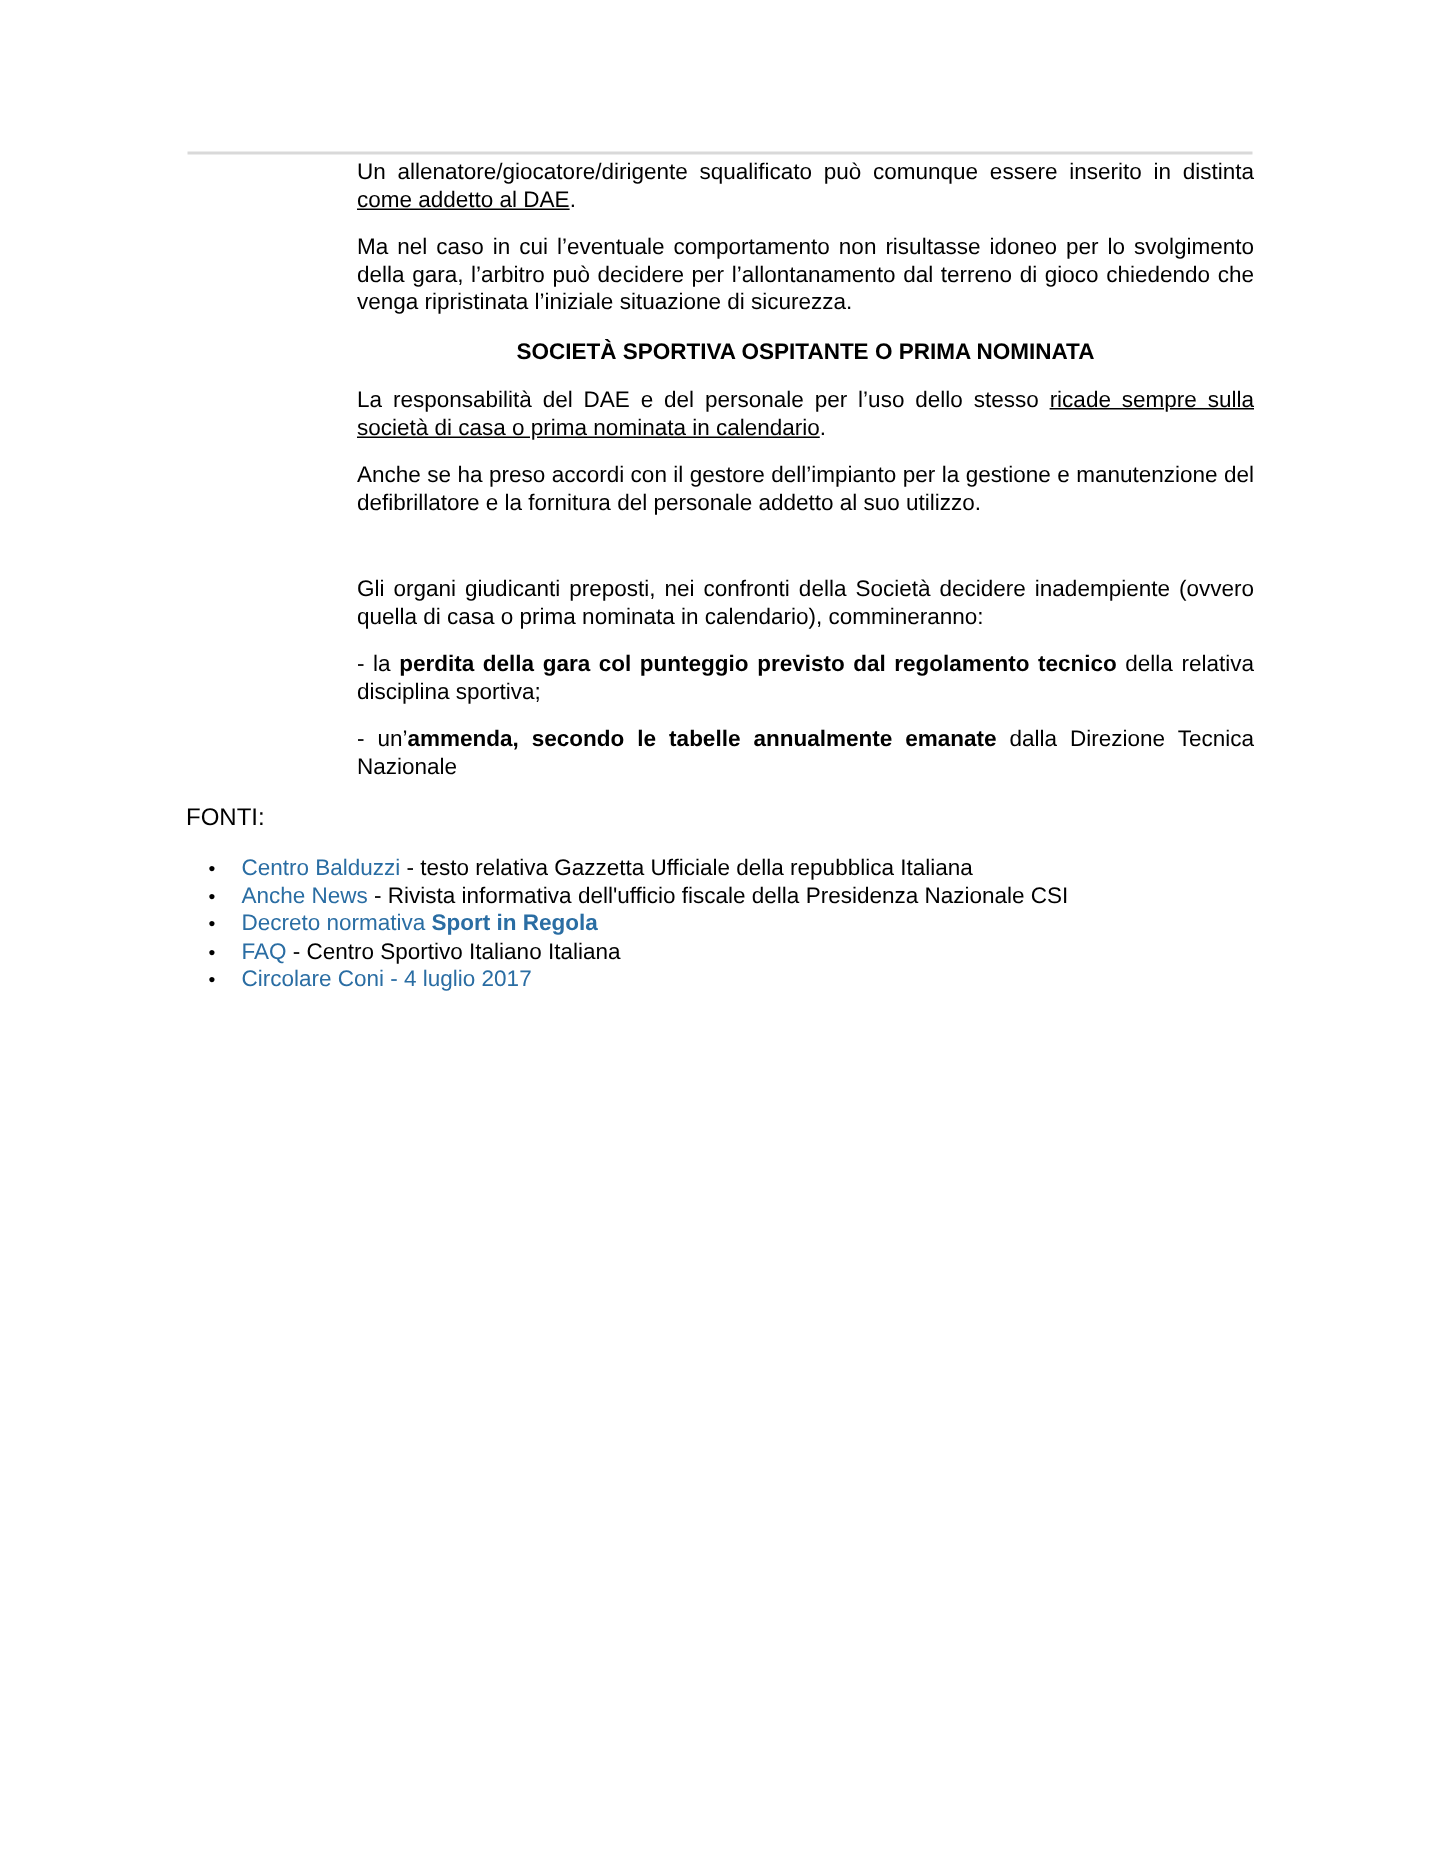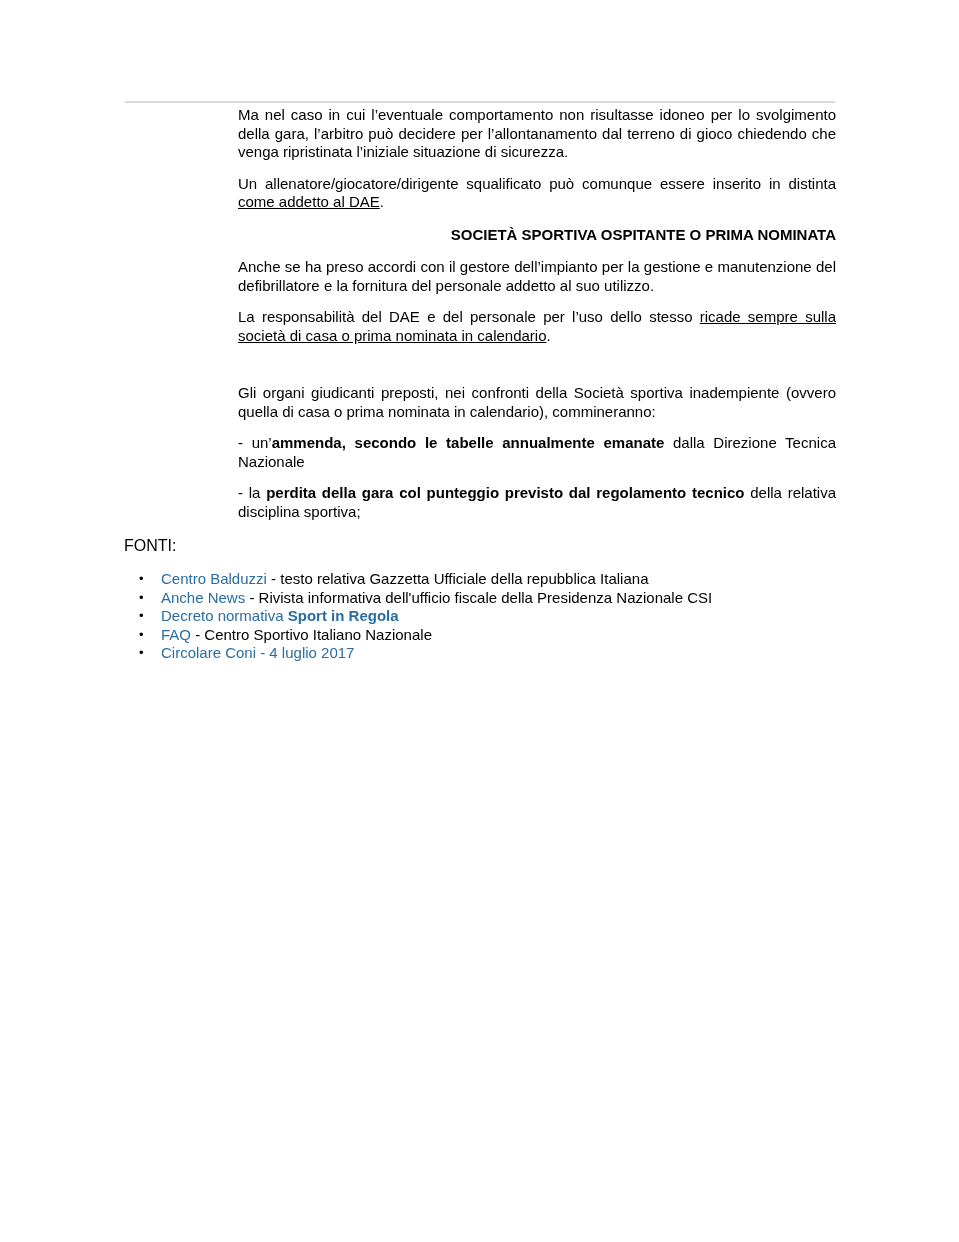--- a/index.html
+++ b/index.html
@@ -22,21 +22,21 @@
   }
   .doc-body {
     position: absolute;
     left: 238px;
     top: 106px;
     width: 598px;
     font-size: 15px;
     line-height: 18.5px;
   }
   .doc-body p { margin: 0 0 13px 0; text-align: justify; }
-  .doc-body p.heading { font-weight: 700; text-align: right; margin: 14px 0 14px 0; }
+  .doc-body p.heading { font-weight: 700; text-align: center; margin: 14px 0 14px 0; }
   .doc-body p.gap-before { margin-top: 39px; }
   .b { font-weight: 700; }
   .u { text-decoration: underline; }
   .fonti-label {
     position: absolute;
     left: 124px;
     top: 537px;
     font-size: 16px;
     line-height: 18px;
   }
@@ -62,30 +62,30 @@
   }
   a.link { color: var(--link, #2a6da3); text-decoration: none; cursor: pointer; }
   a.link.b { font-weight: 700; }
 </style>
 </head>
 <body>
 
 <div class="page">
   <div class="divider"></div>
   <div class="doc-body" id="doc-body">
+      <p><span>Un allenatore/giocatore/dirigente squalificato può comunque essere inserito in distinta </span><span class="u">come addetto al DAE</span><span>.</span></p>
       <p><span>Ma nel caso in cui l’eventuale comportamento non risultasse idoneo per lo svolgimento della gara, l’arbitro può decidere per l’allontanamento dal terreno di gioco chiedendo che venga ripristinata l’iniziale situazione di sicurezza.</span></p>
-      <p><span>Un allenatore/giocatore/dirigente squalificato può comunque essere inserito in distinta </span><span class="u">come addetto al DAE</span><span>.</span></p>
       <p class="heading"><span>SOCIETÀ SPORTIVA OSPITANTE O PRIMA NOMINATA</span></p>
+      <p><span>La responsabilità del DAE e del personale per l’uso dello stesso </span><span class="u">ricade sempre sulla società di casa o prima nominata in calendario</span><span>.</span></p>
       <p><span>Anche se ha preso accordi con il gestore dell’impianto per la gestione e manutenzione del defibrillatore e la fornitura del personale addetto al suo utilizzo.</span></p>
-      <p><span>La responsabilità del DAE e del personale per l’uso dello stesso </span><span class="u">ricade sempre sulla società di casa o prima nominata in calendario</span><span>.</span></p>
-      <p class="gap-before"><span>Gli organi giudicanti preposti, nei confronti della Società sportiva inadempiente (ovvero quella di casa o prima nominata in calendario), commineranno:</span></p>
+      <p class="gap-before"><span>Gli organi giudicanti preposti, nei confronti della Società decidere inadempiente (ovvero quella di casa o prima nominata in calendario), commineranno:</span></p>
+      <p><span>- la </span><span class="b">perdita della gara col punteggio previsto dal regolamento tecnico</span><span> della relativa disciplina sportiva;</span></p>
       <p><span>- un’</span><span class="b">ammenda, secondo le tabelle annualmente emanate</span><span> dalla Direzione Tecnica Nazionale</span></p>
-      <p><span>- la </span><span class="b">perdita della gara col punteggio previsto dal regolamento tecnico</span><span> della relativa disciplina sportiva;</span></p>
     </div>
   <div class="fonti-label">FONTI:</div>
   <ul class="source-list" id="source-list">
       <li><span class="bullet">•</span><a class="link" href="#">Centro Balduzzi</a><span> - testo relativa Gazzetta Ufficiale della repubblica Italiana</span></li>
       <li><span class="bullet">•</span><a class="link" href="#">Anche News</a><span> - Rivista informativa dell'ufficio fiscale della Presidenza Nazionale CSI</span></li>
       <li><span class="bullet">•</span><a class="link" href="#">Decreto normativa </a><a class="b link" href="#">Sport in Regola</a></li>
-      <li><span class="bullet">•</span><a class="link" href="#">FAQ</a><span> - Centro Sportivo Italiano Nazionale</span></li>
+      <li><span class="bullet">•</span><a class="link" href="#">FAQ</a><span> - Centro Sportivo Italiano Italiana</span></li>
       <li><span class="bullet">•</span><a class="link" href="#">Circolare Coni - 4 luglio 2017</a></li>
     </ul>
 </div>
 
 </body></html>

